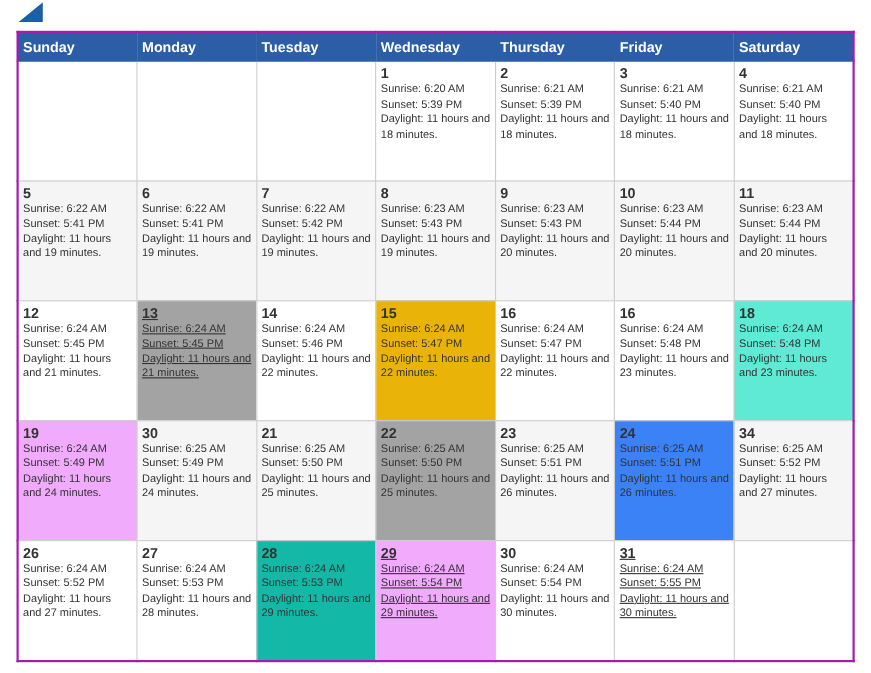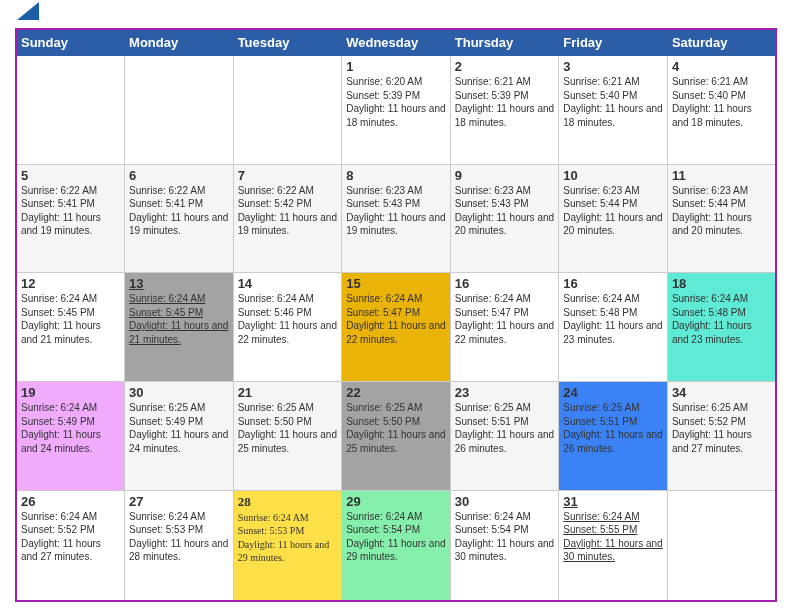--- a/index.html
+++ b/index.html
@@ -251,25 +251,25 @@
         </tr>
         <tr>
           <td style="background: rgb(255, 255, 255);">
             <span class="day-num">26</span>
             <div class="day-info">Sunrise: 6:24 AM<br>Sunset: 5:52 PM<br>Daylight: 11 hours and 27 minutes.</div>
           </td>
           <td style="background: rgb(255, 255, 255);">
             <span class="day-num">27</span>
             <div class="day-info">Sunrise: 6:24 AM<br>Sunset: 5:53 PM<br>Daylight: 11 hours and 28 minutes.</div>
           </td>
-          <td style="background: #fde047; font-family: Liberation Serif, serif;">
+          <td style="background: #14b8a6;">
             <span class="day-num">28</span>
             <div class="day-info">Sunrise: 6:24 AM<br>Sunset: 5:53 PM<br>Daylight: 11 hours and 29 minutes.</div>
           </td>
-          <td style="background: #86efac;">
+          <td style="background: #f0abfc; text-decoration: underline;">
             <span class="day-num">29</span>
             <div class="day-info">Sunrise: 6:24 AM<br>Sunset: 5:54 PM<br>Daylight: 11 hours and 29 minutes.</div>
           </td>
           <td style="background: rgb(255, 255, 255);">
             <span class="day-num">30</span>
             <div class="day-info">Sunrise: 6:24 AM<br>Sunset: 5:54 PM<br>Daylight: 11 hours and 30 minutes.</div>
           </td>
           <td style="background: rgb(255, 255, 255); text-decoration: underline;">
             <span class="day-num">31</span>
             <div class="day-info">Sunrise: 6:24 AM<br>Sunset: 5:55 PM<br>Daylight: 11 hours and 30 minutes.</div>

